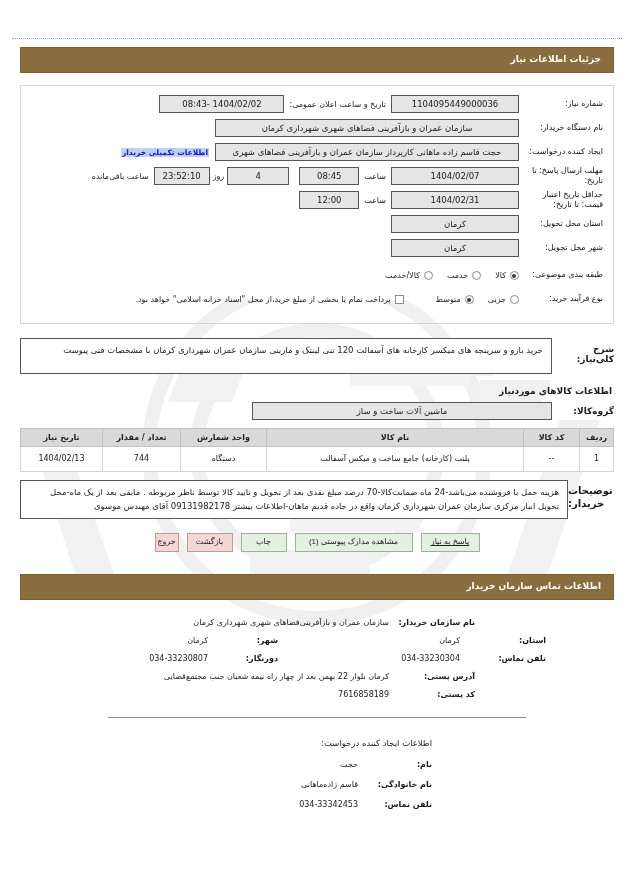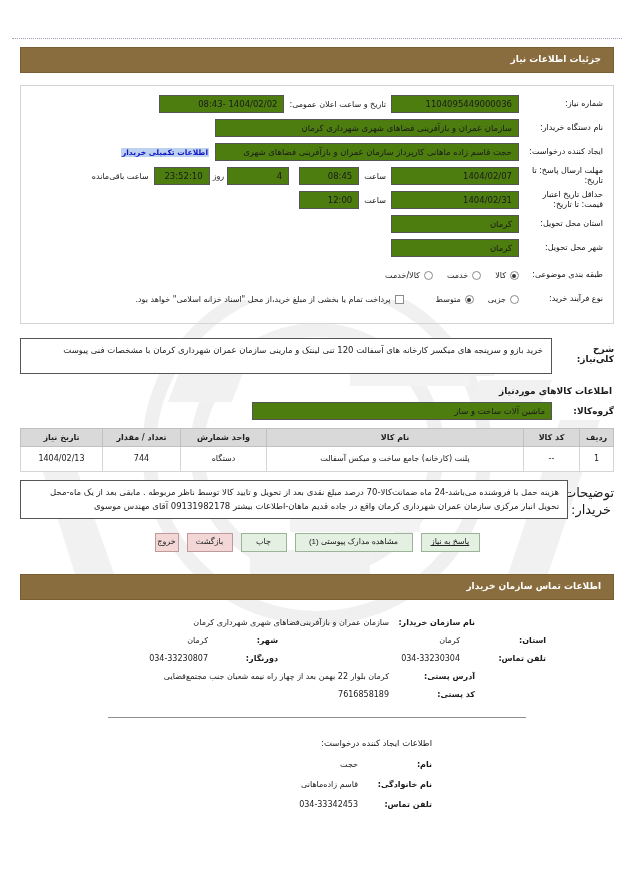--- a/index.html
+++ b/index.html
@@ -73,25 +73,26 @@
     width: 84px;
     flex: 0 0 84px;
     font-size: 8px;
     line-height: 1.25;
     padding-left: 6px;
     color: #111;
   }
 
   .box {
     border: 1px solid #555;
-    background: #4d7c0f;
+    background: #e5e5e5;
     height: 18px;
     line-height: 16px;
     padding: 0 6px;
     font-size: 8.5px;
+    text-align: center;
     white-space: nowrap;
     overflow: hidden;
   }
   .box.sm  { width: 60px; }
   .box.md  { width: 125px; }
   .box.lg  { width: 128px; }
   .box.xxl { width: 304px; }
 
   .inline-lbl {
     font-size: 8px;
@@ -194,21 +195,21 @@
     border: 1px solid #d5d5d5;
     padding: 6px 3px;
     text-align: center;
     font-size: 8px;
     line-height: 1.45;
     background: #fff;
   }
 
   
   .notes-wrap { margin: 8px 10px 0 10px; display: flex; align-items: flex-start; }
-  .notes-lbl { width: 46px; flex: 0 0 46px; font-weight: normal; font-size: 13px; text-align: center; padding-top: 4px; line-height: 1.35;}
+  .notes-lbl { width: 46px; flex: 0 0 46px; font-weight: bold; font-size: 10px; text-align: left; padding-top: 4px; line-height: 1.35;}
   .notes-box {
     flex: 1;
     border: 1px solid #555;
     background: #fff;
     padding: 4px 8px 5px 8px;
     font-size: 8.5px;
     line-height: 1.7;
     text-align: right;
     min-height: 38px;
   }

